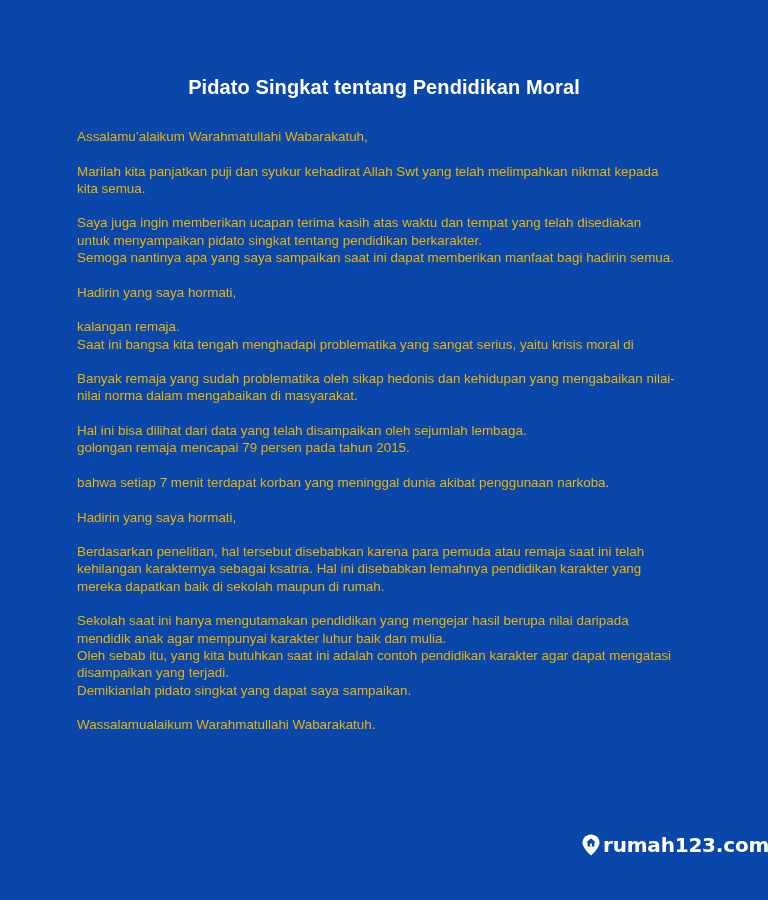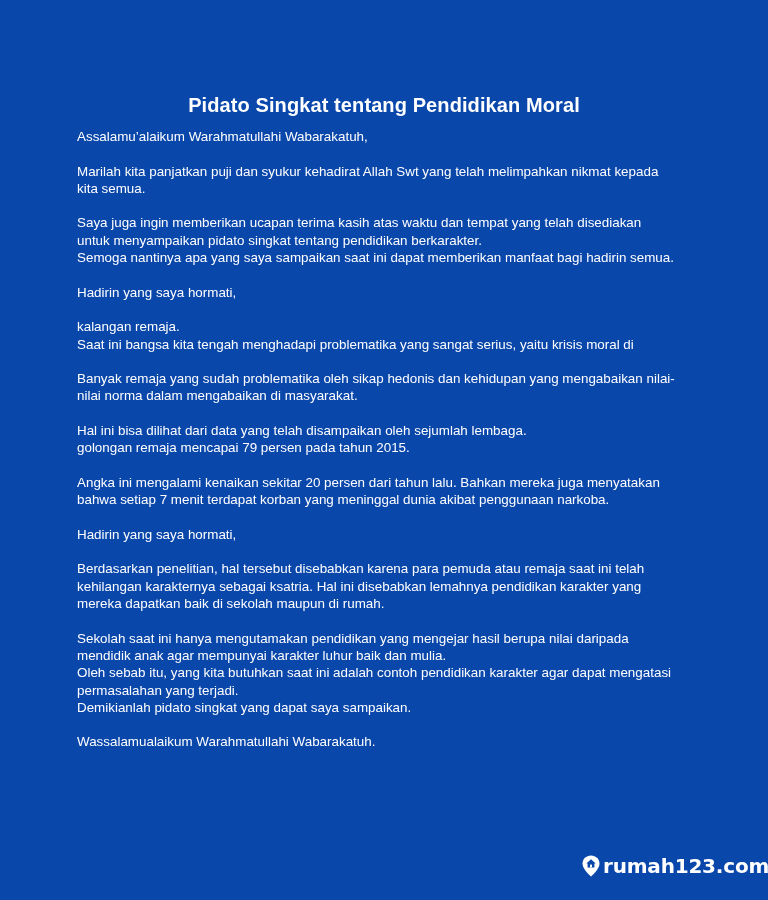--- a/index.html
+++ b/index.html
@@ -23,42 +23,41 @@
     .title {
       position: absolute;
       top: 76px;
       left: 0;
       width: 768px;
       text-align: center;
       font-weight: bold;
       font-size: 20px;
       letter-spacing: 0.1px;
       color: #ffffff;
-      margin-top: 18px;
     }
     .body {
       position: absolute;
       top: 128px;
       left: 77px;
       width: 620px;
       font-size: 13.4px;
       line-height: 17.3px;
-      color: #ffffff;
+      color: #eab308;
     }
     .para {
       margin: 0 0 17.3px 0;
     }
     .line {
       display: block;
       white-space: nowrap;
     }
     .logo {
       position: absolute;
       left: 582px;
-      top: 854px;
+      top: 833px;
       height: 24px;
       display: flex;
       align-items: center;
     }
     .logo svg {
       width: 18px;
       height: 22px;
       margin-right: 3px;
     }
     .logo-text {
@@ -99,36 +98,35 @@
     </p>
     <p class="para">
       <span class="line">Banyak remaja yang sudah problematika oleh sikap hedonis dan kehidupan yang mengabaikan nilai-</span>
       <span class="line">nilai norma dalam mengabaikan di masyarakat.</span>
     </p>
     <p class="para">
       <span class="line">Hal ini bisa dilihat dari data yang telah disampaikan oleh sejumlah lembaga.</span>
       <span class="line">golongan remaja mencapai 79 persen pada tahun 2015.</span>
     </p>
     <p class="para">
-      <span class="line">Angka ini mengalami kenaikan sekitar 20 persen dari tahun lalu. Bahkan mereka juga menyatakan</span>
       <span class="line">bahwa setiap 7 menit terdapat korban yang meninggal dunia akibat penggunaan narkoba.</span>
     </p>
     <p class="para">
       <span class="line">Hadirin yang saya hormati,</span>
     </p>
     <p class="para">
       <span class="line">Berdasarkan penelitian, hal tersebut disebabkan karena para pemuda atau remaja saat ini telah</span>
       <span class="line">kehilangan karakternya sebagai ksatria. Hal ini disebabkan lemahnya pendidikan karakter yang</span>
       <span class="line">mereka dapatkan baik di sekolah maupun di rumah.</span>
     </p>
     <p class="para">
       <span class="line">Sekolah saat ini hanya mengutamakan pendidikan yang mengejar hasil berupa nilai daripada</span>
       <span class="line">mendidik anak agar mempunyai karakter luhur baik dan mulia.</span>
       <span class="line">Oleh sebab itu, yang kita butuhkan saat ini adalah contoh pendidikan karakter agar dapat mengatasi</span>
-      <span class="line">permasalahan yang terjadi.</span>
+      <span class="line">disampaikan yang terjadi.</span>
       <span class="line">Demikianlah pidato singkat yang dapat saya sampaikan.</span>
     </p>
     <p class="para">
       <span class="line">Wassalamualaikum Warahmatullahi Wabarakatuh.</span>
     </p>
   </div>
 
   <div class="logo">
     <svg viewBox="0 0 18 22" xmlns="http://www.w3.org/2000/svg">
       <path d="M9 0.5 C4.1 0.5 0.5 4.1 0.5 8.7 C0.5 14.2 9 21.5 9 21.5 C9 21.5 17.5 14.2 17.5 8.7 C17.5 4.1 13.9 0.5 9 0.5 Z" fill="#ffffff"></path>

